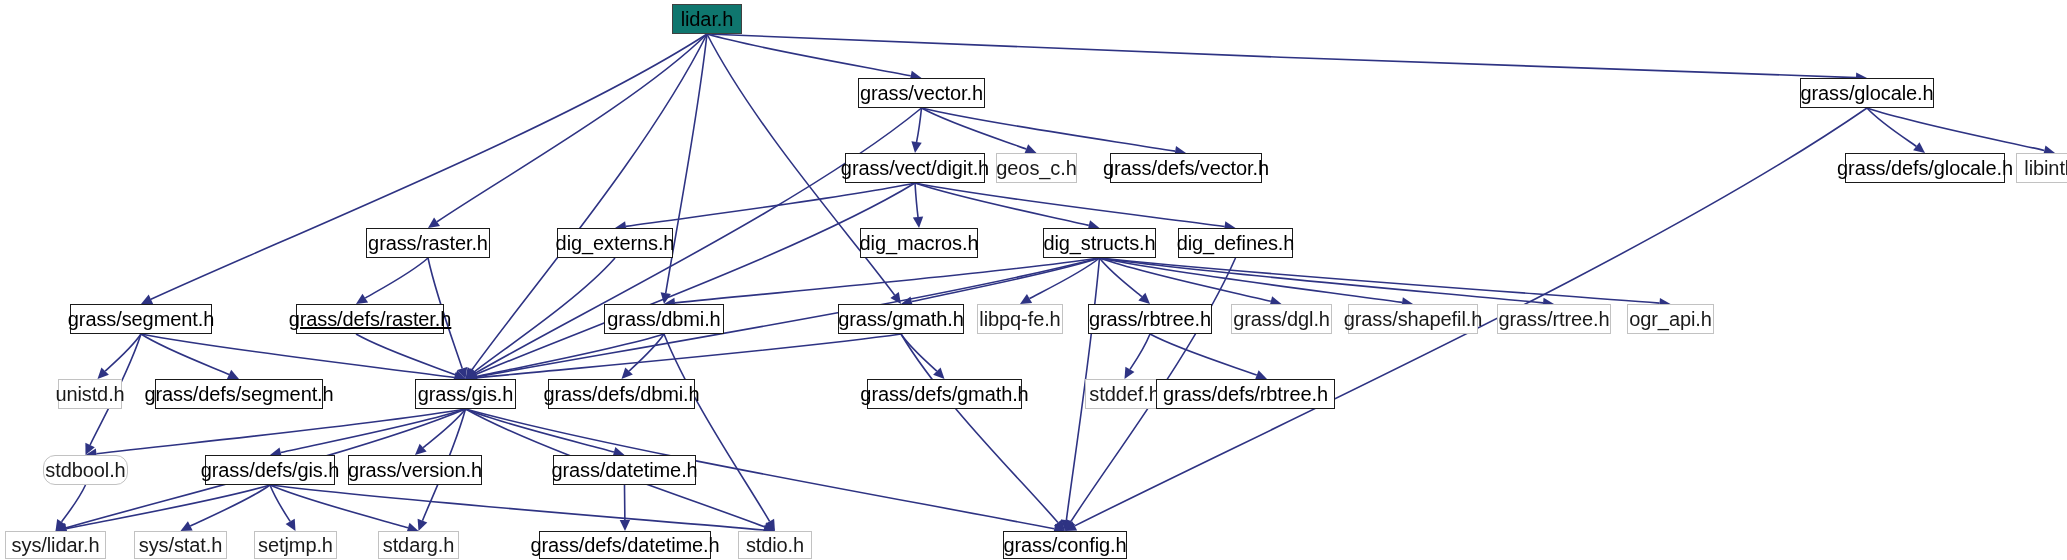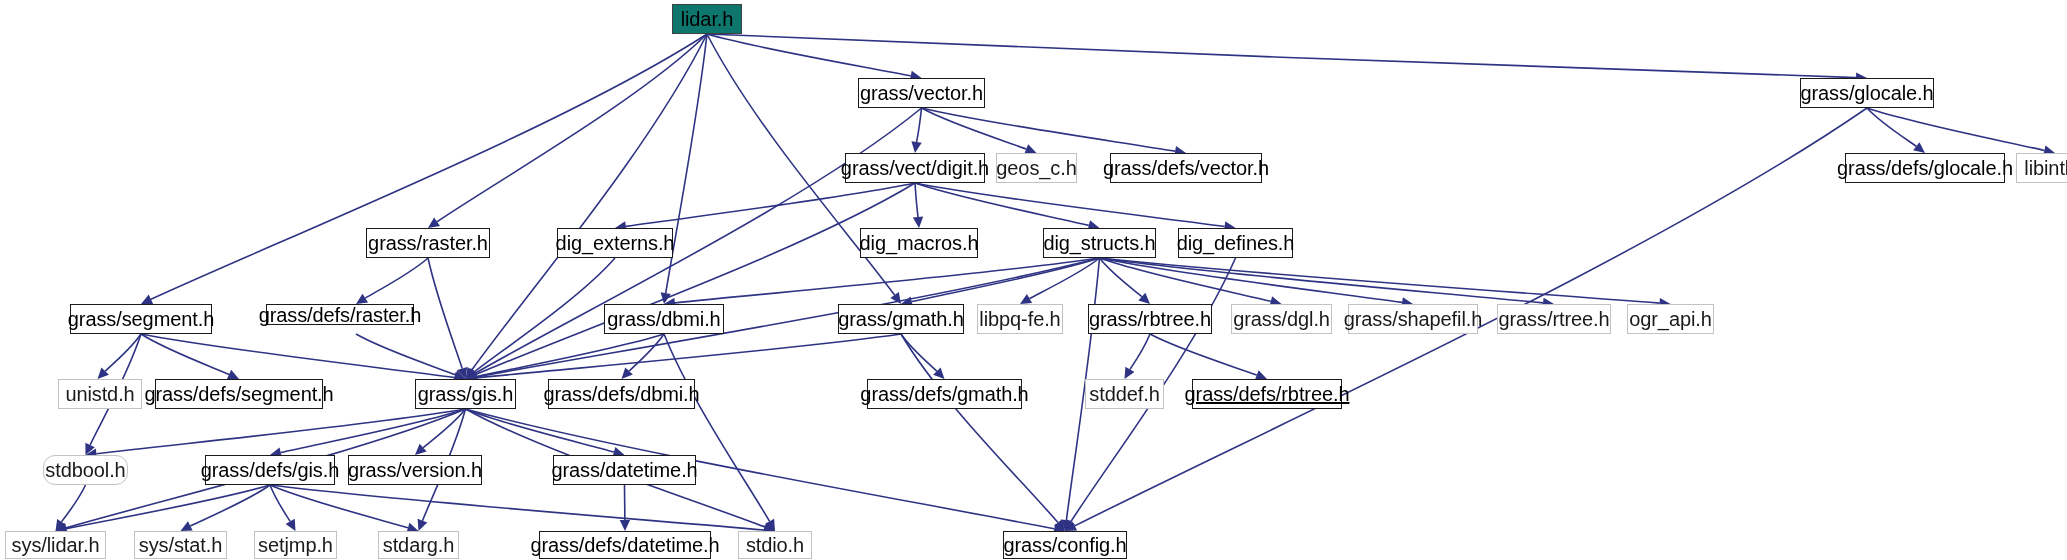--- a/index.html
+++ b/index.html
@@ -222,21 +222,21 @@
     </div>
     <div class="gnode" style="left: 1043px; top: 228px; width: 113px; height: 30px;">
       <span class="gnode-label">dig_structs.h</span>
     </div>
     <div class="gnode" style="left: 1178px; top: 228px; width: 115px; height: 30px;">
       <span class="gnode-label">dig_defines.h</span>
     </div>
     <div class="gnode" style="left: 70px; top: 304px; width: 142px; height: 30px;">
       <span class="gnode-label">grass/segment.h</span>
     </div>
-    <div class="gnode" style="left: 266px; top: 304px; width: 148px; height: 21px;">
+    <div class="gnode" style="left: 296px; top: 304px; width: 148px; height: 30px; text-decoration: underline;">
       <span class="gnode-label">grass/defs/raster.h</span>
     </div>
     <div class="gnode" style="left: 604px; top: 304px; width: 120px; height: 30px;">
       <span class="gnode-label">grass/dbmi.h</span>
     </div>
     <div class="gnode" style="left: 838px; top: 304px; width: 126px; height: 30px;">
       <span class="gnode-label">grass/gmath.h</span>
     </div>
     <div class="gnode undocumented" style="left: 977px; top: 304px; width: 86px; height: 30px;">
       <span class="gnode-label">libpq-fe.h</span>
@@ -249,39 +249,39 @@
     </div>
     <div class="gnode undocumented" style="left: 1348px; top: 304px; width: 130px; height: 30px;">
       <span class="gnode-label">grass/shapefil.h</span>
     </div>
     <div class="gnode undocumented" style="left: 1497px; top: 304px; width: 114px; height: 30px;">
       <span class="gnode-label">grass/rtree.h</span>
     </div>
     <div class="gnode undocumented" style="left: 1627px; top: 304px; width: 87px; height: 30px;">
       <span class="gnode-label">ogr_api.h</span>
     </div>
-    <div class="gnode undocumented" style="left: 58px; top: 379px; width: 84px; height: 30px;">
+    <div class="gnode undocumented" style="left: 58px; top: 379px; width: 64px; height: 30px;">
       <span class="gnode-label">unistd.h</span>
     </div>
     <div class="gnode" style="left: 155px; top: 379px; width: 168px; height: 30px;">
       <span class="gnode-label">grass/defs/segment.h</span>
     </div>
     <div class="gnode" style="left: 415px; top: 379px; width: 101px; height: 30px;">
       <span class="gnode-label">grass/gis.h</span>
     </div>
     <div class="gnode" style="left: 548px; top: 379px; width: 147px; height: 30px;">
       <span class="gnode-label">grass/defs/dbmi.h</span>
     </div>
     <div class="gnode" style="left: 867px; top: 379px; width: 155px; height: 30px;">
       <span class="gnode-label">grass/defs/gmath.h</span>
     </div>
     <div class="gnode undocumented" style="left: 1085px; top: 379px; width: 79px; height: 30px; text-align: right;">
       <span class="gnode-label">stddef.h</span>
     </div>
-    <div class="gnode" style="left: 1192px; top: 379px; width: 150px; height: 30px; text-decoration: underline;">
+    <div class="gnode" style="left: 1156px; top: 379px; width: 179px; height: 30px;">
       <span class="gnode-label">grass/defs/rbtree.h</span>
     </div>
     <div class="gnode undocumented" style="left: 43px; top: 455px; width: 85px; height: 30px; border-radius: 12px;">
       <span class="gnode-label">stdbool.h</span>
     </div>
     <div class="gnode" style="left: 205px; top: 455px; width: 130px; height: 30px;">
       <span class="gnode-label">grass/defs/gis.h</span>
     </div>
     <div class="gnode" style="left: 348px; top: 455px; width: 134px; height: 30px;">
       <span class="gnode-label">grass/version.h</span>

